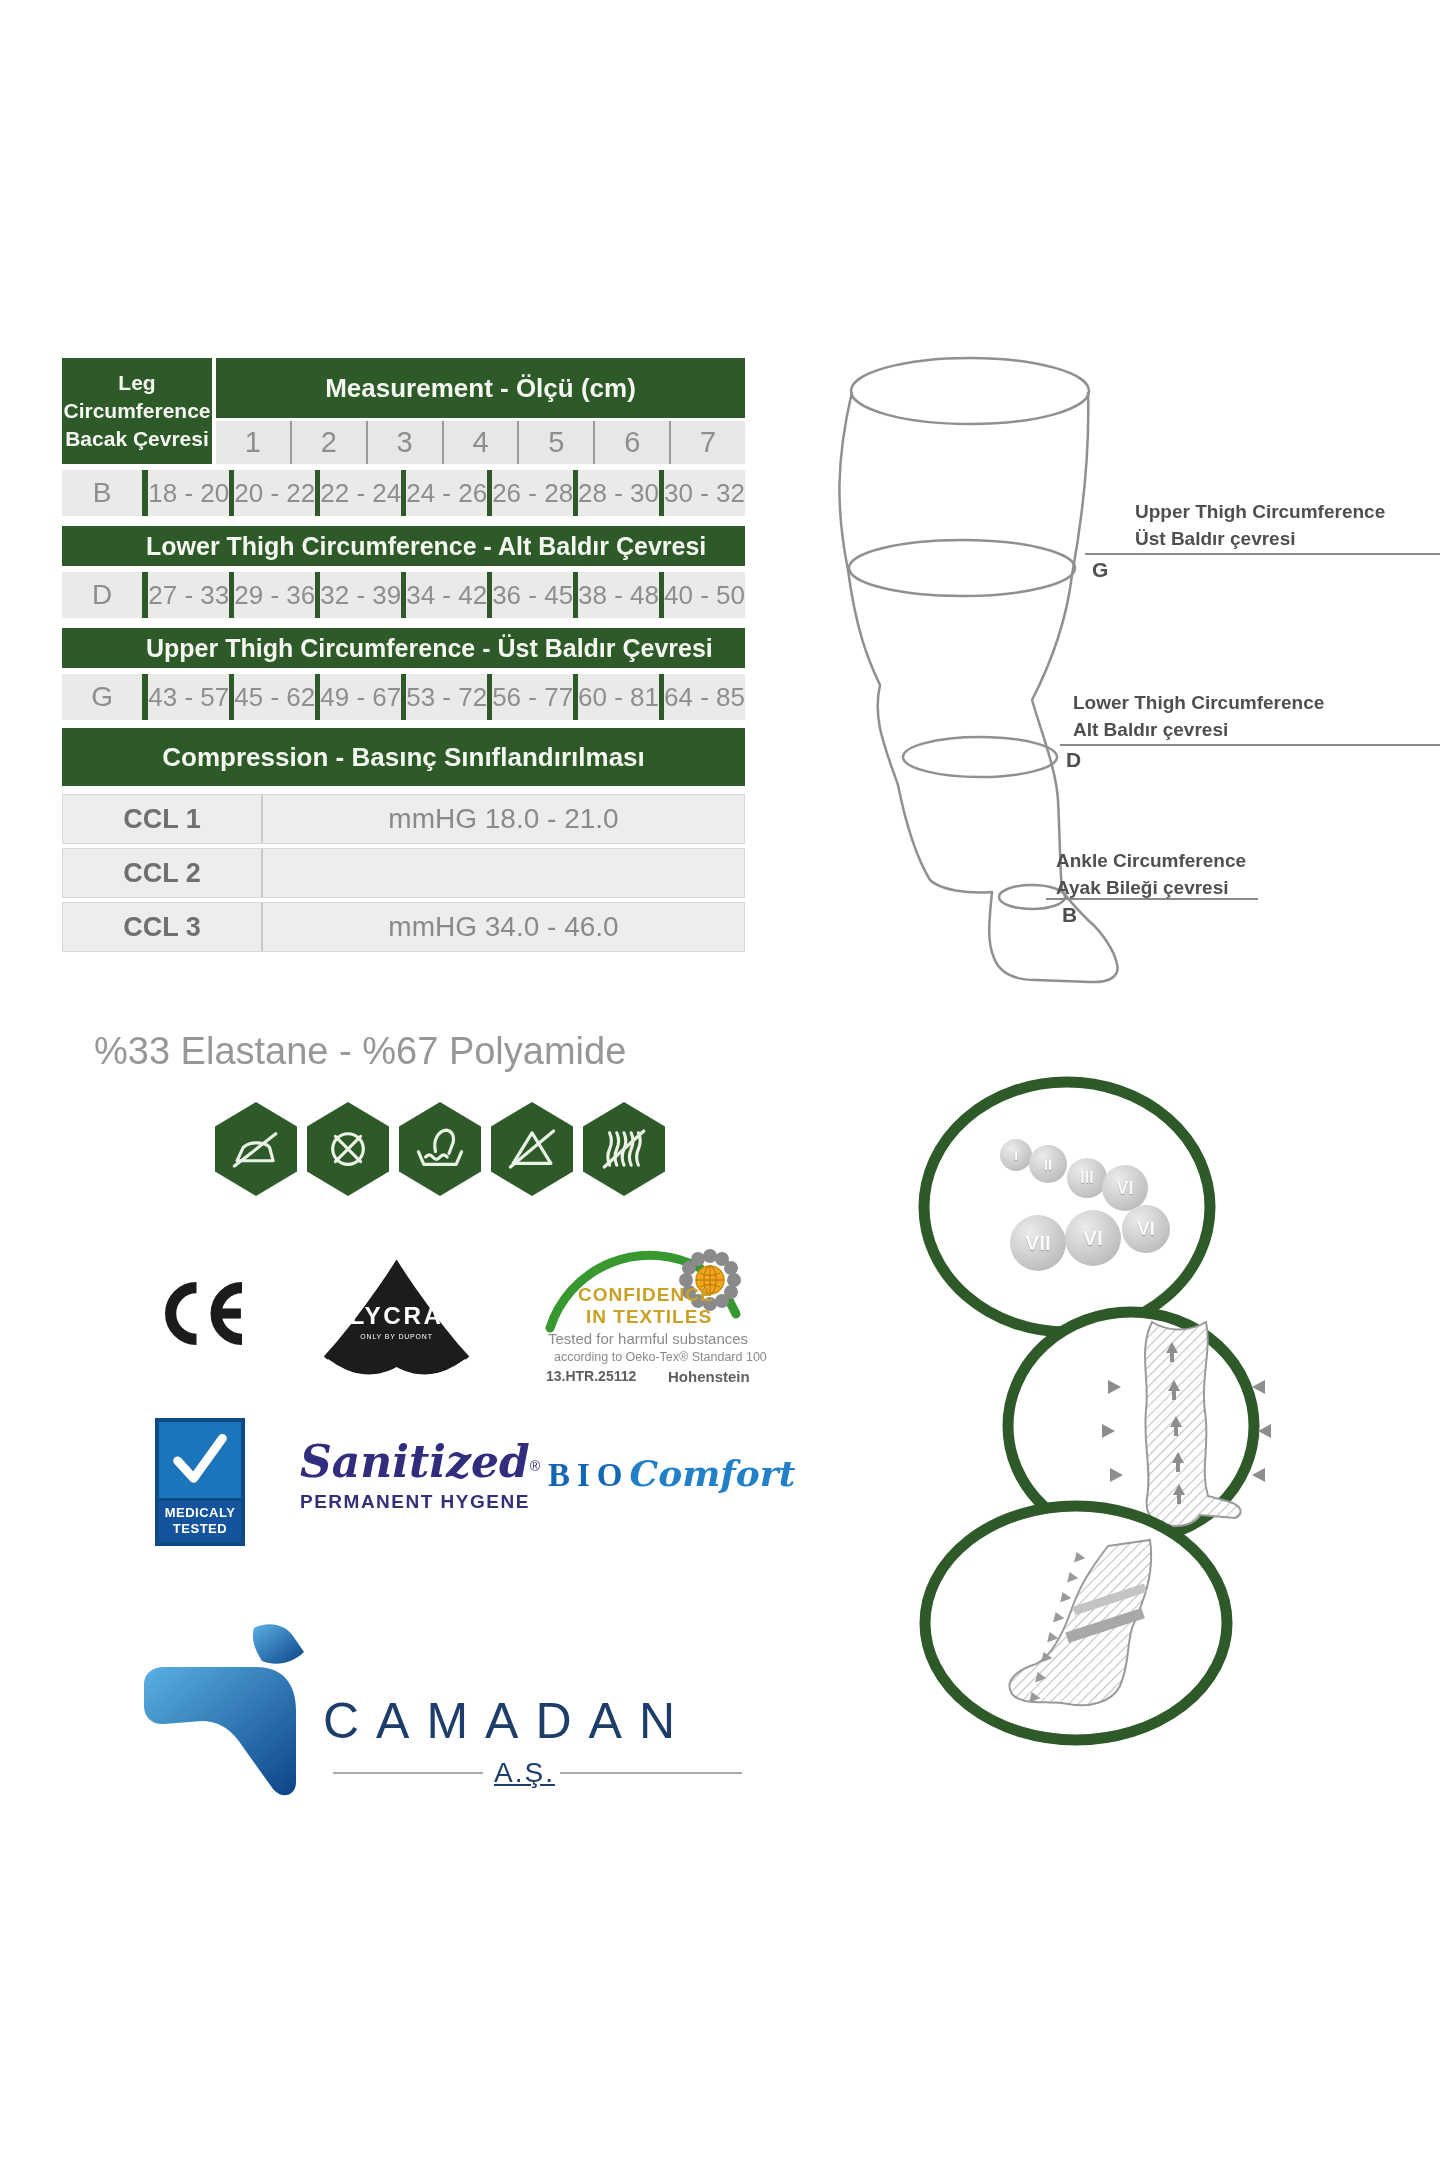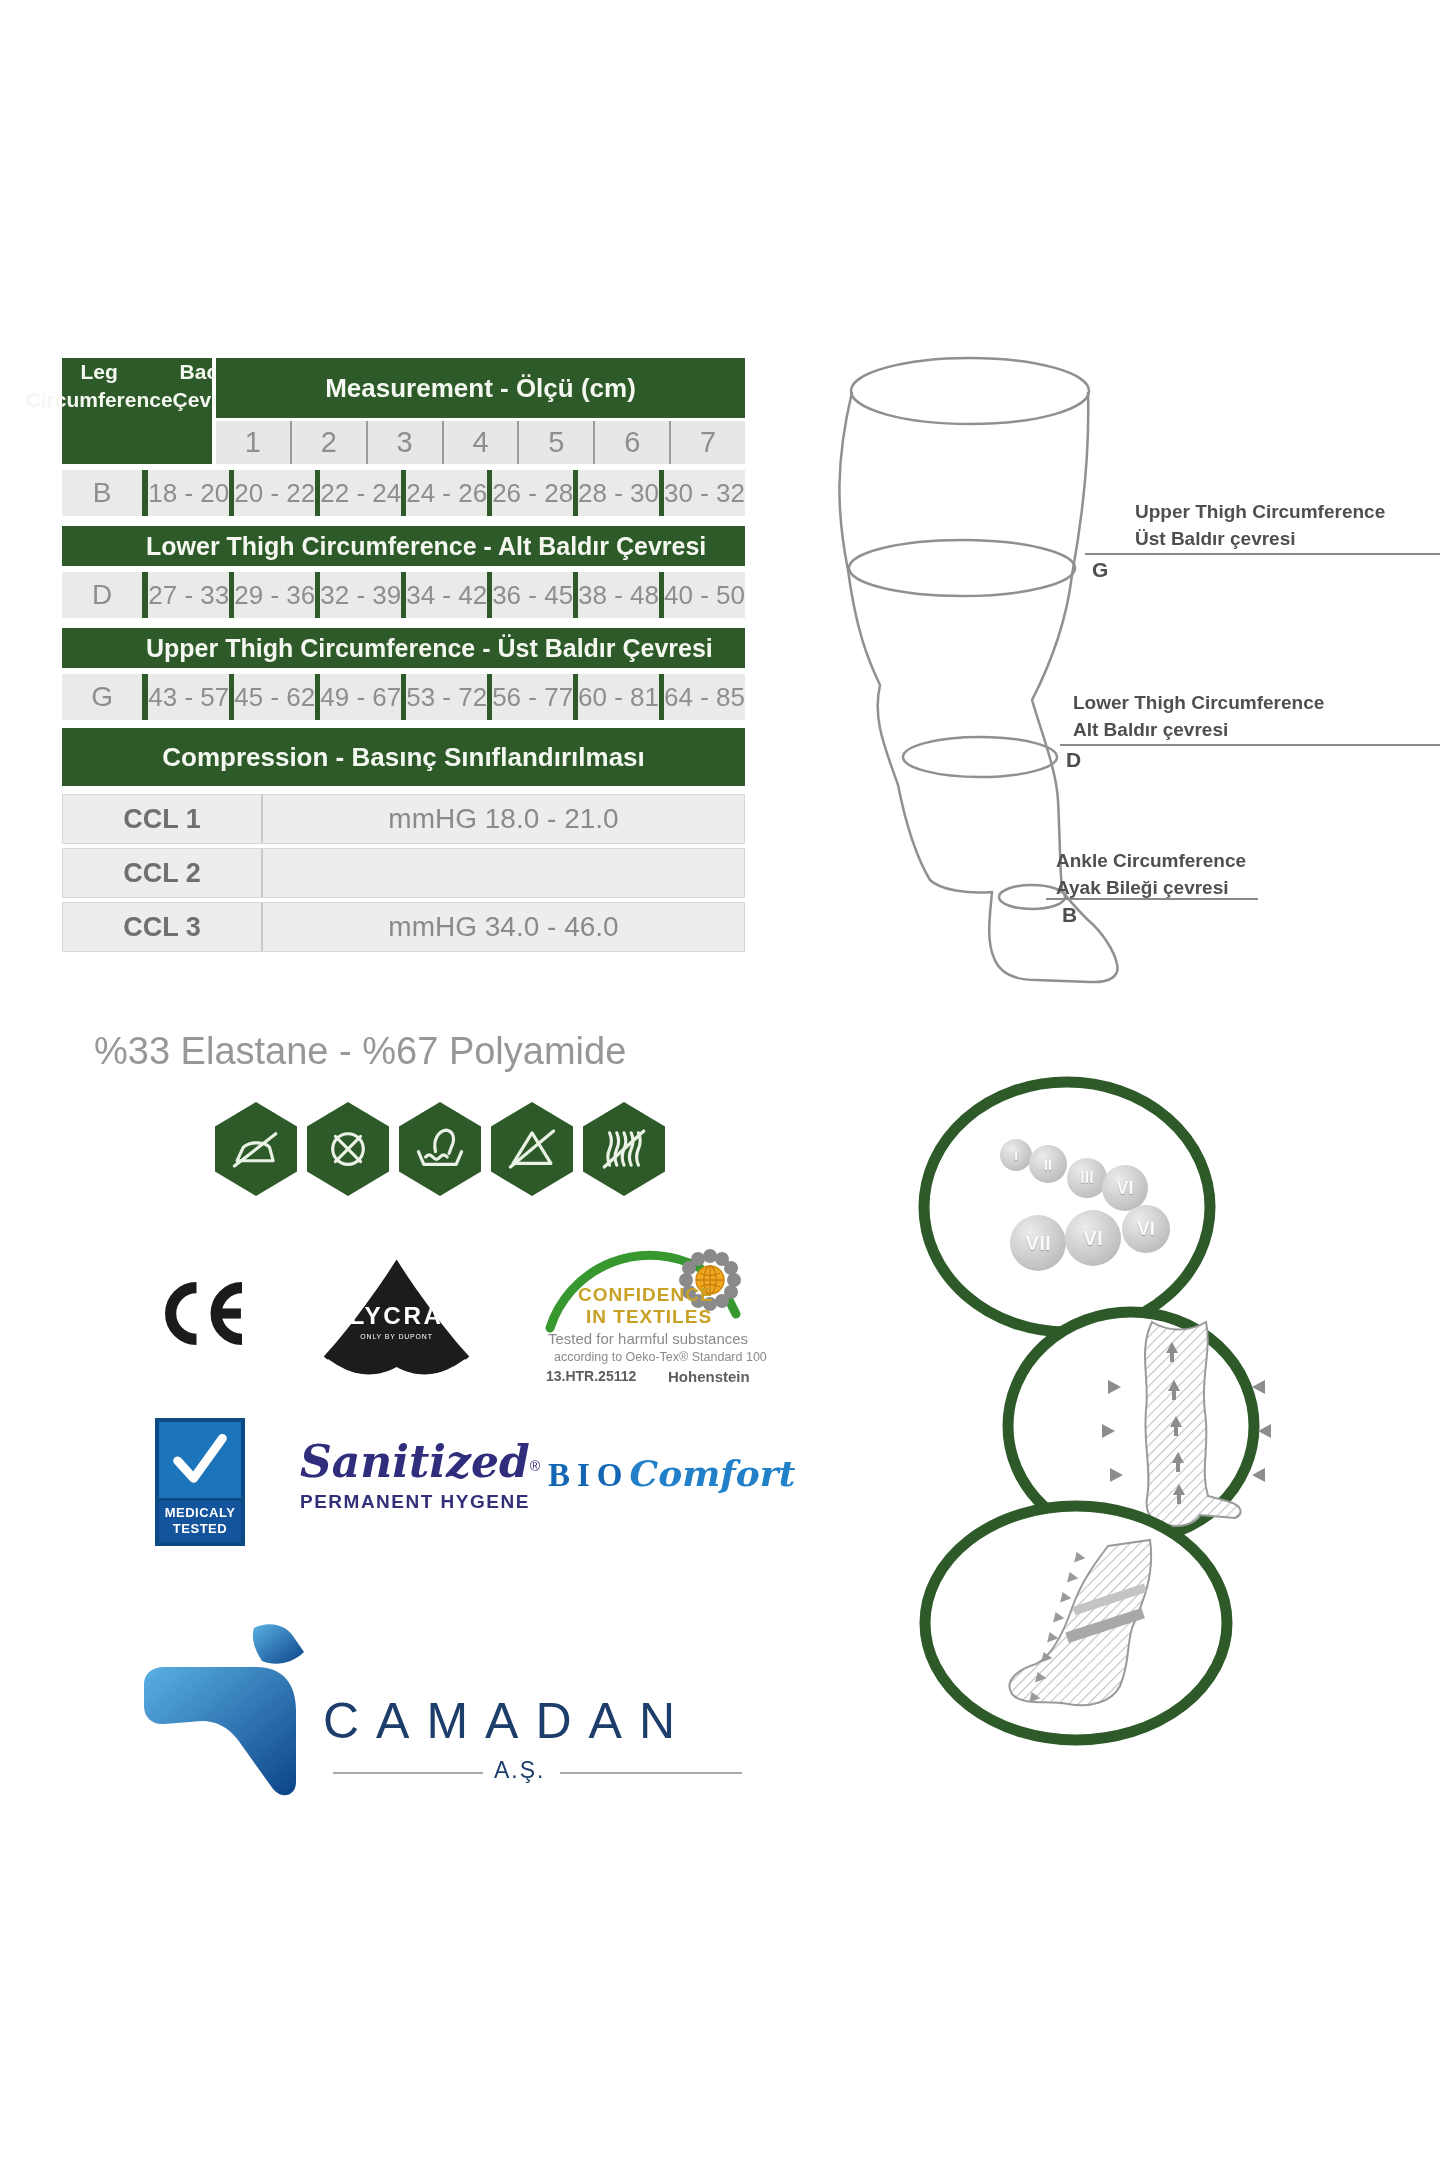--- a/index.html
+++ b/index.html
@@ -3,21 +3,21 @@
 <meta charset="utf-8">
 <style>
   html,body{margin:0;padding:0;background:#fff;}
   #page{position:relative;width:1440px;height:2160px;background:#ffffff;overflow:hidden;
         font-family:"Liberation Sans",sans-serif;color:#333;}
 
   
   .size-table{position:absolute;left:62px;top:358px;width:683px;}
   .tbl-header{display:flex;height:106px;}
   .corner{width:150px;margin-right:4px;background:#2d5a28;color:#f4f8f1;font-weight:bold;
-          font-size:21px;line-height:1.32;text-align:center;display:flex;flex-direction:row;
+          font-size:21px;line-height:1.32;text-align:center;display:flex;flex-direction:column;
           justify-content:center;}
   .head-right{flex:1;display:flex;flex-direction:column;}
   .meas-banner{height:60px;background:#2d5a28;color:#f4f8f1;font-weight:bold;font-size:26px;
           display:flex;align-items:center;justify-content:center;}
   .nums{flex:1;margin-top:3px;display:flex;background:#e7e7e5;}
   .numcell{flex:1;display:flex;align-items:center;justify-content:center;color:#8e8e8e;
           font-size:29px;border-left:2px solid #9b9b9b;}
   .numcell:first-child{border-left:none;}
   .banner{height:40px;background:#2d5a28;color:#f4f8f1;font-weight:bold;font-size:25px;
           display:flex;align-items:center;padding-left:84px;box-sizing:border-box;}
@@ -69,21 +69,21 @@
   .biocomfort{position:absolute;left:548px;top:1452px;white-space:nowrap;}
   .bio{font-family:"Liberation Serif",serif;font-weight:bold;font-size:33px;color:#1266b3;
        letter-spacing:7px;}
   .comfort{font-family:"DejaVu Serif",serif;font-style:italic;font-weight:bold;font-size:36px;
        color:#2280c8;}
 
   
   .cam-mark{position:absolute;left:138px;top:1622px;}
   .cam-text{position:absolute;left:323px;top:1692px;font-size:50px;color:#1d3e6b;
             letter-spacing:17px;white-space:nowrap;}
-  .cam-as{position:absolute;left:494px;top:1757px;font-size:23px;color:#1d3e6b;letter-spacing:2px;}
+  .cam-as{position:absolute;left:494px;top:1757px;font-size:28px;color:#1d3e6b;letter-spacing:2px;text-decoration:underline;}
   .cam-line{position:absolute;top:1772px;height:2px;background:#a9a9a9;}
   .cam-line.left{left:333px;width:150px;}
   .cam-line.right{left:560px;width:182px;}
 
   
   .leg-svg{position:absolute;left:760px;top:330px;}
   .leg-label{position:absolute;font-size:19px;font-weight:bold;color:#4f4f4f;line-height:1.4;
              white-space:nowrap;}
   .leg-underline{position:absolute;height:2px;background:#8a8a8a;}
   .leg-code{position:absolute;font-size:21px;font-weight:600;color:#4f4f4f;}

